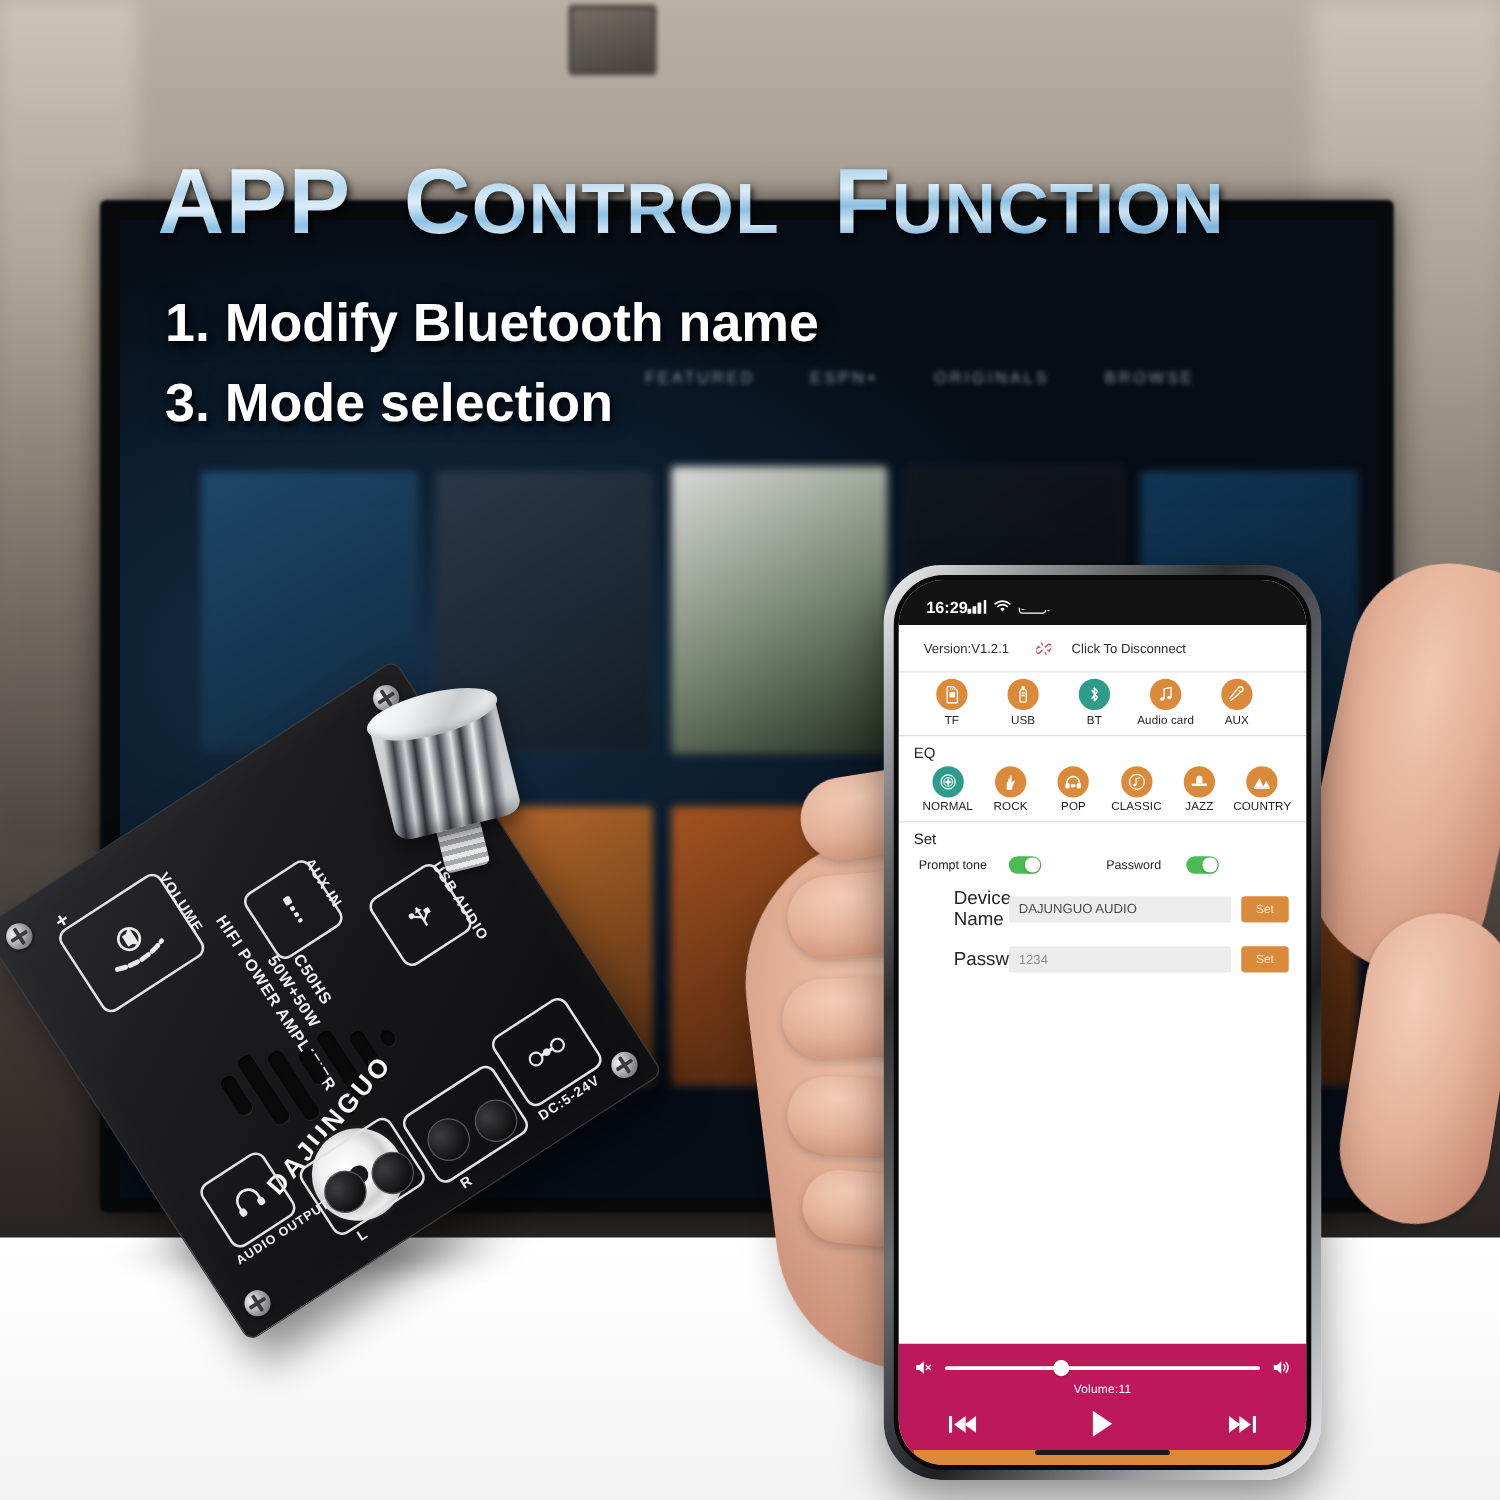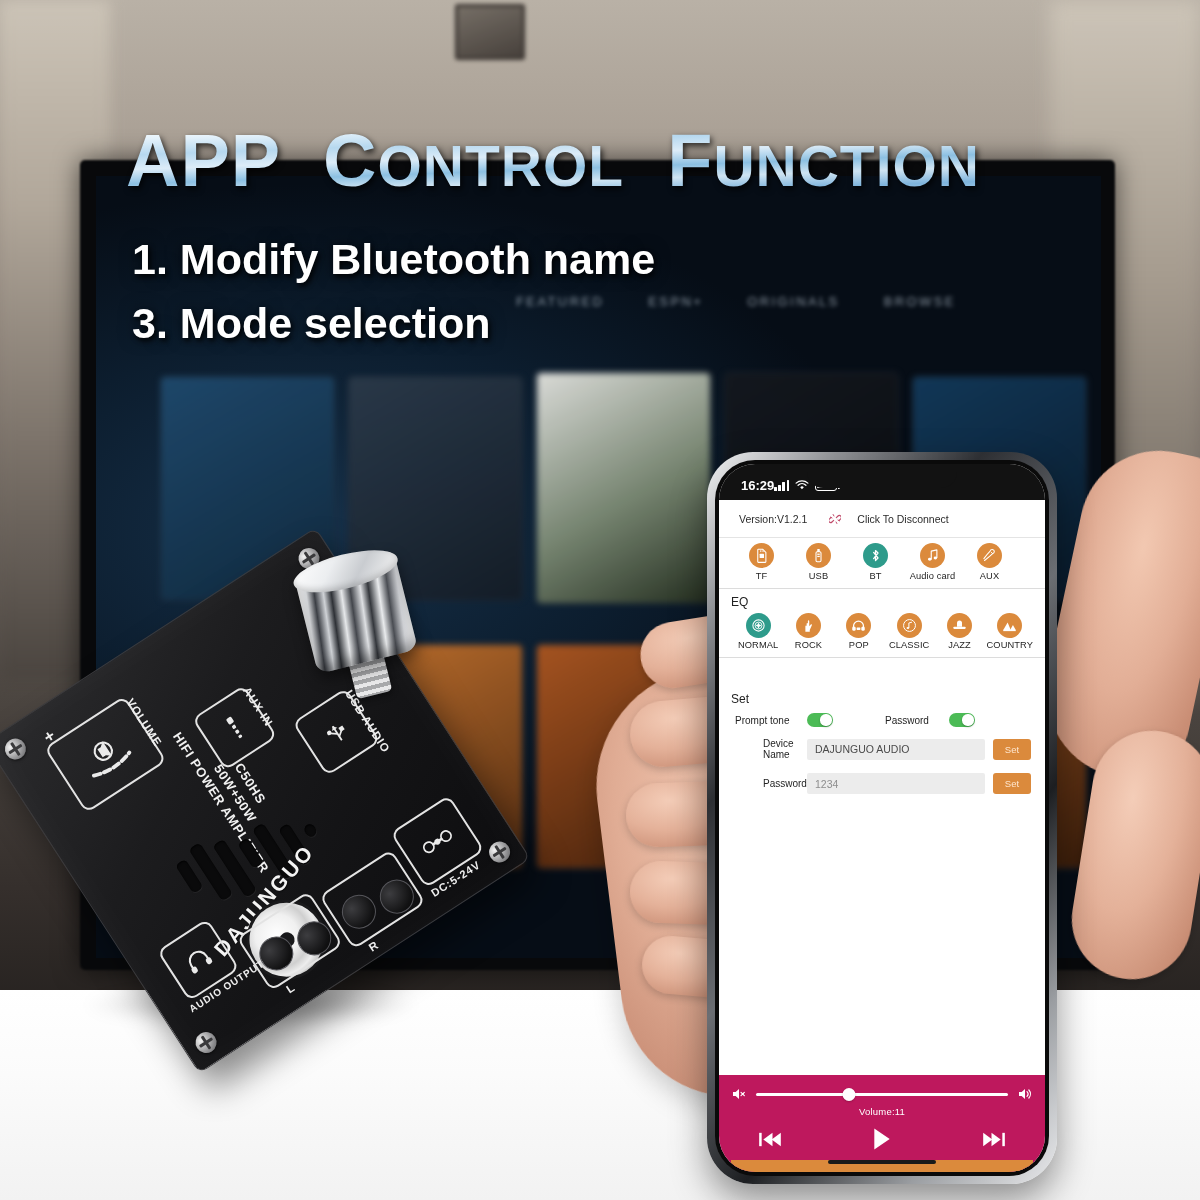--- a/index.html
+++ b/index.html
@@ -292,35 +292,35 @@
   .icon-row.eq .icon-item { width:53px; }
   .circ {
     width:25px; height:25px; border-radius:50%;
     display:flex; align-items:center; justify-content:center;
     flex:0 0 auto;
   }
   .circ svg { width:15px; height:15px; }
   .ic-label { font-size:9.3px; color:#1e1e1e; white-space:nowrap; letter-spacing:.1px; }
 
   
-  .sect-set { padding:4px 0 0;margin-top:28px; }
+  .sect-set { padding:4px 0 0; }
   .set-grid { padding:4px 14px 0 16px; }
   .set-line { display:flex; align-items:center; margin-bottom:11px; }
   .set-lab { font-size:10px; color:#242424; }
   .toggle {
     width:26px; height:14px; border-radius:8px; background:#4CBB56;
     position:relative; cursor:pointer; flex:0 0 auto;
   }
   .toggle::after {
     content:""; position:absolute; right:1.4px; top:1.4px;
     width:11.2px; height:11.2px; border-radius:50%; background:#fff;
     box-shadow:0 1px 2px rgba(0,0,0,.28);
   }
   .field-row { display:flex; align-items:center; gap:8px; margin-bottom:13px; }
-  .field-lab { font-size:10px; color:#242424; width:64px; flex:0 0 auto;padding-left:28px; }
+  .field-lab { font-size:15px; color:#242424; width:64px; flex:0 0 auto;padding-left:28px; }
   .field {
     flex:1 1 auto; height:21px; background:#ececec; border:none;
     border-radius:2px; font-size:10.5px; color:#4a4a4a;
     padding:0 8px; font-family:inherit;
   }
   .field::placeholder { color:#8e8e8e; }
   .btn-set {
     width:38px; height:21px; background:#DB8A3C; color:#ffe7cf;
     border:none; border-radius:3px; font-size:9.5px; cursor:pointer;
     font-family:inherit;

